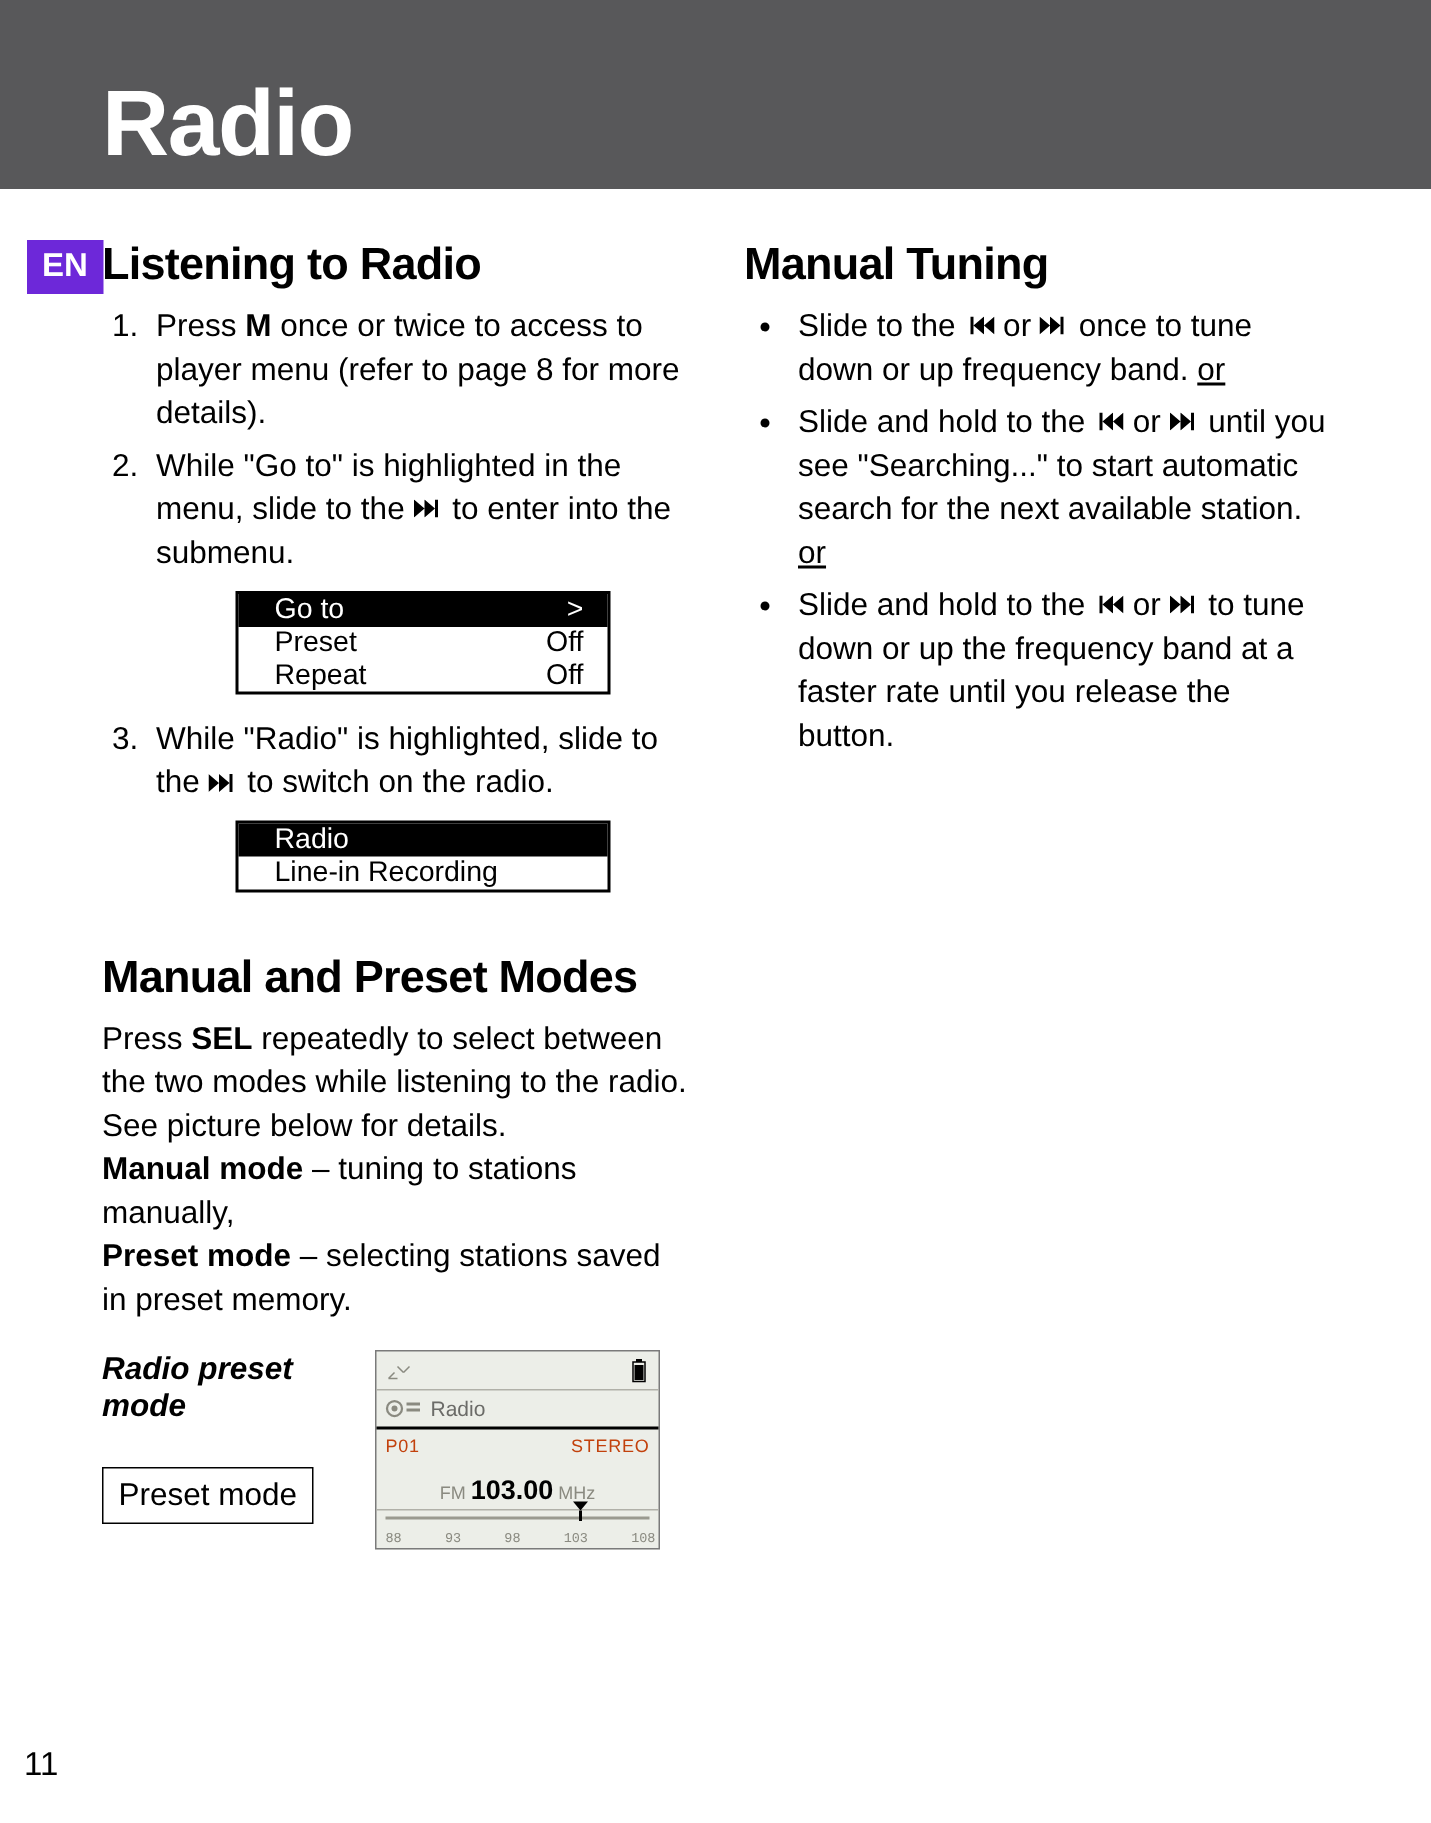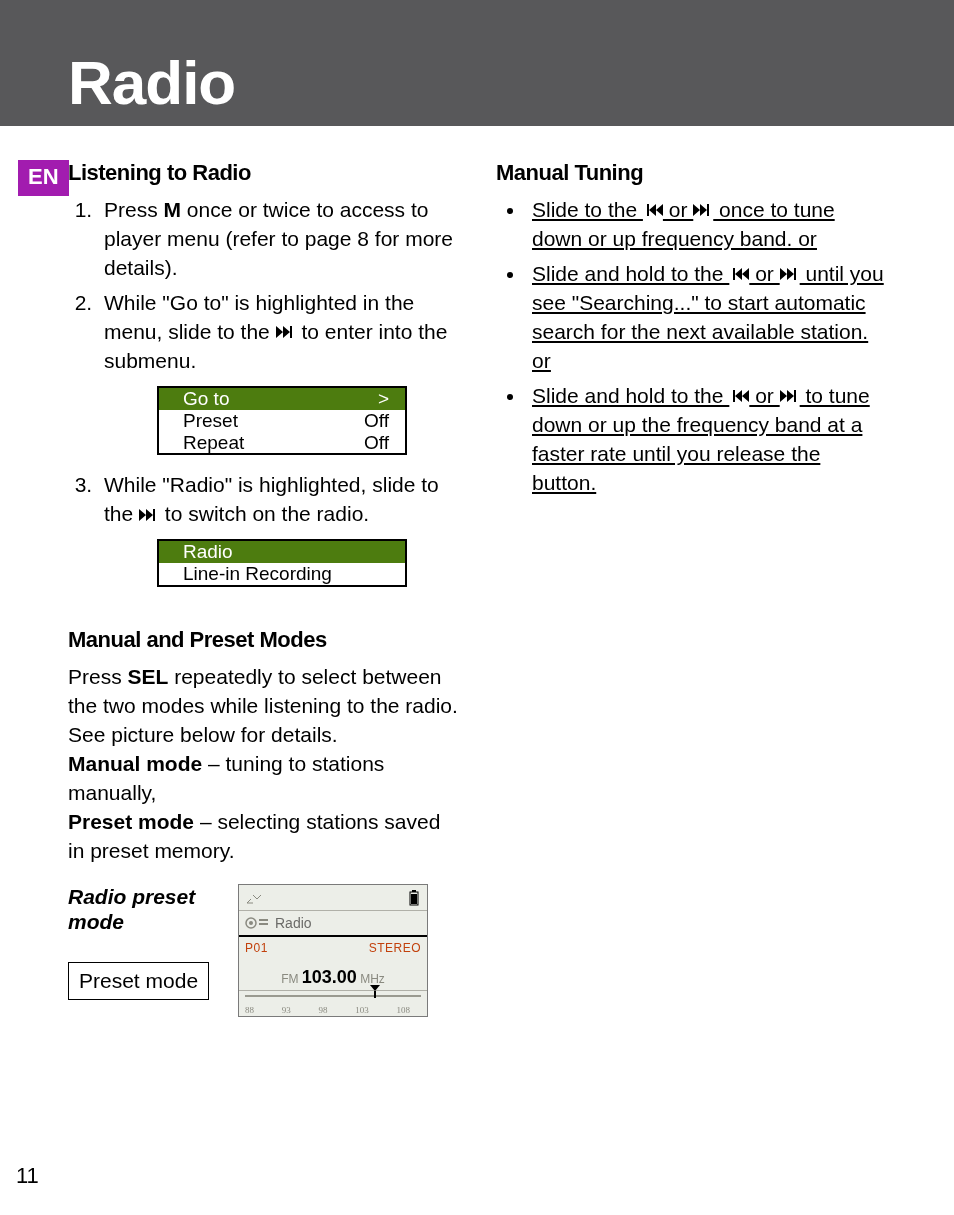--- a/index.html
+++ b/index.html
@@ -1,52 +1,52 @@
 <!DOCTYPE html>
 <html><head>
 <meta charset="utf-8">
 <style>
   * { box-sizing: border-box; margin: 0; padding: 0; }
   html, body { width: 954px; height: 1215px; background: #fff; font-family: "Myriad Pro", "Segoe UI", Arial, sans-serif; color: #000; }
   .top-band { background: #58585a; height: 126px; width: 100%; position: relative; }
   .page-title { position: absolute; left: 68px; bottom: 8px; color: #fff; font-weight: 900; font-size: 62px; letter-spacing: -1px; }
-  .lang-badge { position: absolute; left: 18px; top: 160px; background: #a21caf; color: #fff; font-weight: 700; padding: 4px 10px 6px 10px; font-size: 22px; }
+  .lang-badge { position: absolute; left: 18px; top: 160px; background: #6d28d9; color: #fff; font-weight: 700; padding: 4px 10px 6px 10px; font-size: 22px; }
   .content { position: absolute; left: 68px; top: 160px; width: 820px; display: flex; gap: 36px; }
   .col { width: 392px; }
-  .section-h { font-weight: 900; font-size: 22px; margin-bottom: 10px; letter-spacing: -0.5px; }
+  .section-h { font-weight: 900; font-size: 30px; margin-bottom: 10px; letter-spacing: -0.5px; }
   .ol { padding-left: 30px; font-size: 21px; line-height: 1.38; }
   .ol li { margin-bottom: 6px; padding-left: 6px; }
   .ul { list-style: disc; padding-left: 30px; font-size: 21px; line-height: 1.38; }
-  .ul li { margin-bottom: 6px; padding-left: 6px; text-decoration: underline; }
+  .ul li { margin-bottom: 6px; padding-left: 6px; }
   .b { font-weight: 700; }
   .u { text-decoration: underline; }
 
   .menu-box { border: 2px solid #000; width: 250px; margin: 10px auto 16px auto; font-family: "Myriad Pro", Arial, sans-serif; }
   .menu-row { display: flex; padding: 0px 16px 0 24px; font-size: 19px; line-height: 1.15; }
   .menu-row .k { flex: 1; }
-  .menu-row.sel { background: #4d7c0f; color: #fff; }
-
-  .preset-area { margin-top: 18px; display: flex; align-items: flex-start; }
+  .menu-row.sel { background: #000000; color: #fff; }
+
+  .preset-area { margin-top: 18px; display: flex; gap: 12px; align-items: flex-start; }
   .preset-left { width: 170px; }
   .preset-caption { font-style: italic; font-weight: 900; font-size: 21px; line-height: 1.2; margin-bottom: 28px; }
   .preset-label-box { border: 1px solid #000; padding: 6px 10px; font-size: 21px; display: inline-block; }
 
   .lcd { width: 190px; border: 1px solid #7a7a7a; background: #eceee8; font-family: "Courier New", monospace; }
   .lcd-top { height: 26px; border-bottom: 1px solid #b0b0a8; position: relative; }
   .lcd-batt { position: absolute; right: 6px; top: 5px; }
   .lcd-radio-row { height: 26px; border-bottom: 2px solid #000; display: flex; align-items: center; }
   .lcd-radio-icon { width: 36px; display: flex; align-items: center; justify-content: center; }
   .lcd-radio-label { font-size: 14px; color: #6b6b68; font-family: Arial, sans-serif; }
   .lcd-mid { padding: 4px 6px 2px 6px; }
   .lcd-p01 { color: #c2410c; font-size: 12px; display: flex; justify-content: space-between; letter-spacing: 0.5px; font-family: Arial, sans-serif; }
   .lcd-freq { text-align: center; margin-top: 12px; color: #8a8a80; font-size: 12px; font-family: Arial, sans-serif; }
   .lcd-freq .val { color: #000; font-weight: 700; font-size: 18px; }
   .lcd-scale { height: 26px; border-top: 1px solid #b0b0a8; position: relative; }
   .lcd-scale-bar { position: absolute; left: 6px; right: 6px; top: 4px; height: 2px; background: #9a9a90; }
-  .lcd-scale-labels { position: absolute; left: 6px; right: 17px; bottom: 1px; display: flex; justify-content: space-between; font-size: 9px; color: #8a8a80; font-family: Liberation Serif, serif; }
+  .lcd-scale-labels { position: absolute; left: 6px; right: 2px; bottom: 1px; display: flex; justify-content: space-between; font-size: 9px; color: #8a8a80; font-family: Liberation Mono, monospace; }
   .lcd-tick { position: absolute; top: 0px; width: 2px; height: 7px; background: #000; left: 72%; }
   .lcd-tick::before { content:""; position:absolute; left:-4px; top:-6px; border-left:5px solid transparent; border-right:5px solid transparent; border-top:6px solid #000;}
 
   .ff-icon, .rw-icon { display:inline-block; width:20px; height:12px; vertical-align:middle; position:relative; top:-1px; }
   .ff-icon svg, .rw-icon svg { display:block; }
 
   .page-num { position: absolute; left: 16px; bottom: 26px; font-size: 22px; }
 
   .signal-lines { position:absolute; left:6px; top:6px; }
 </style>

